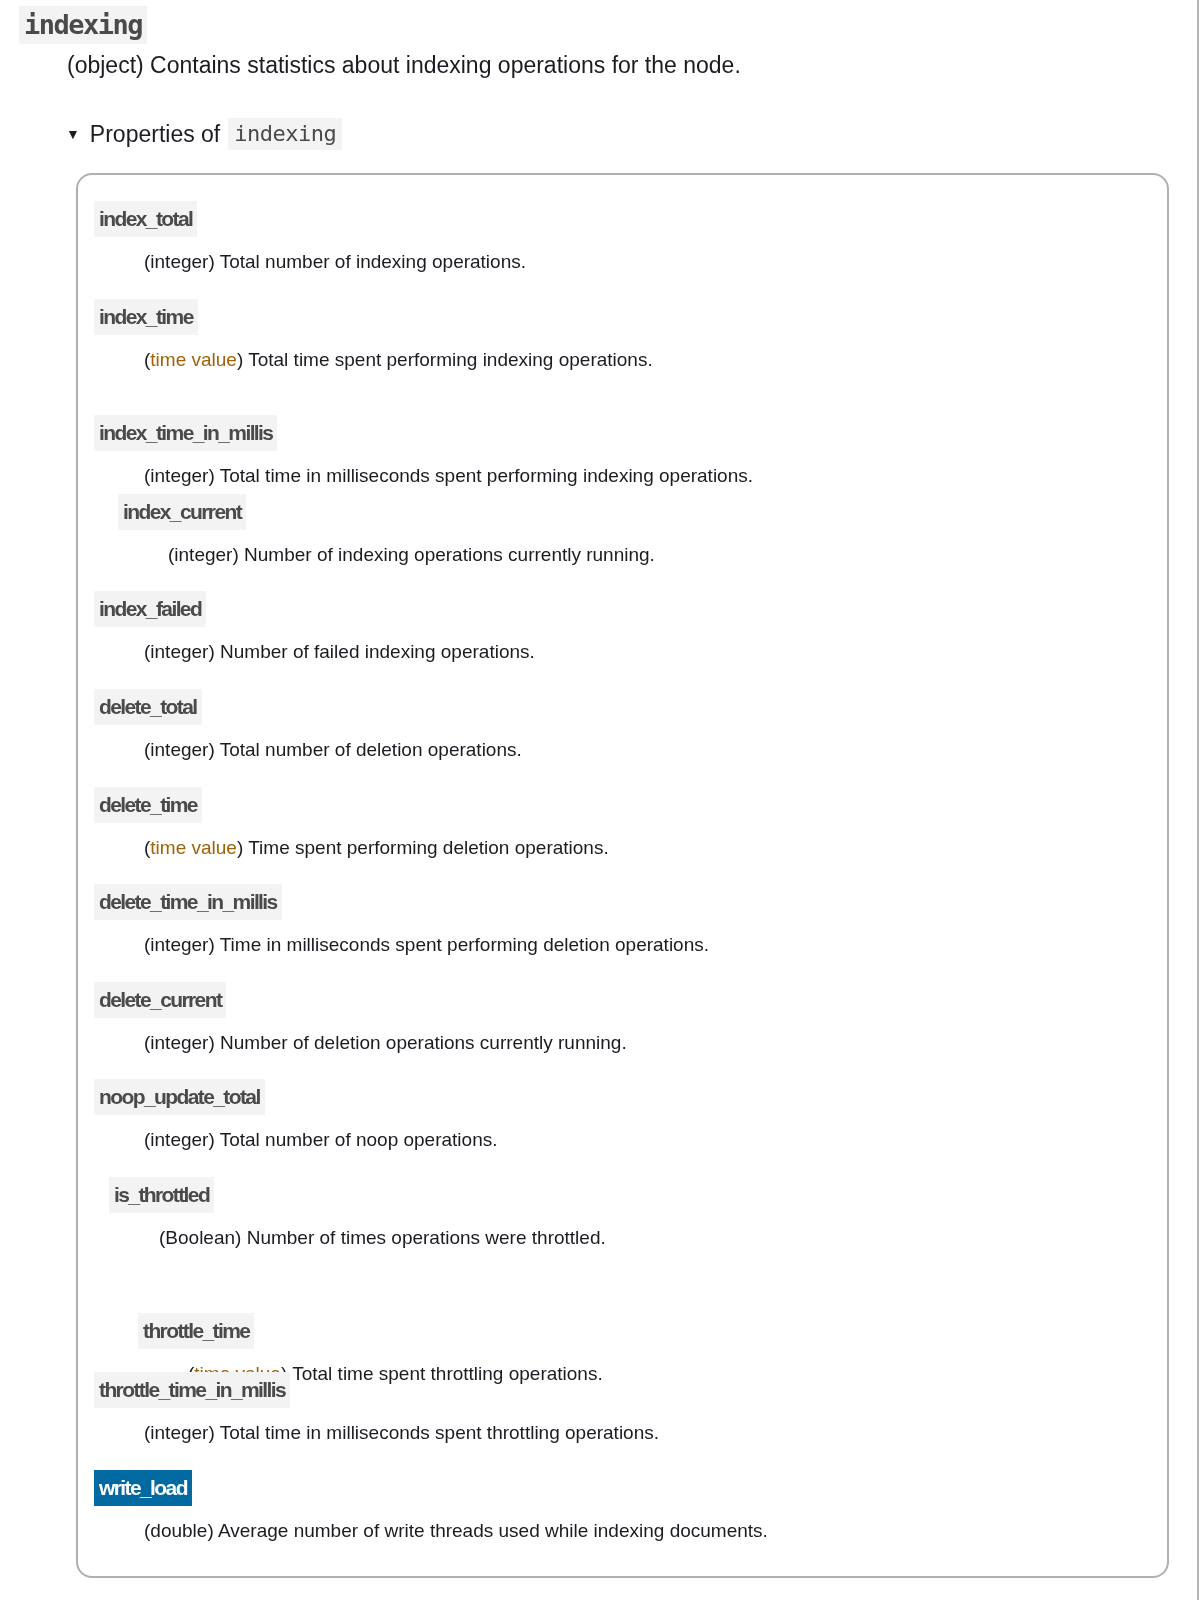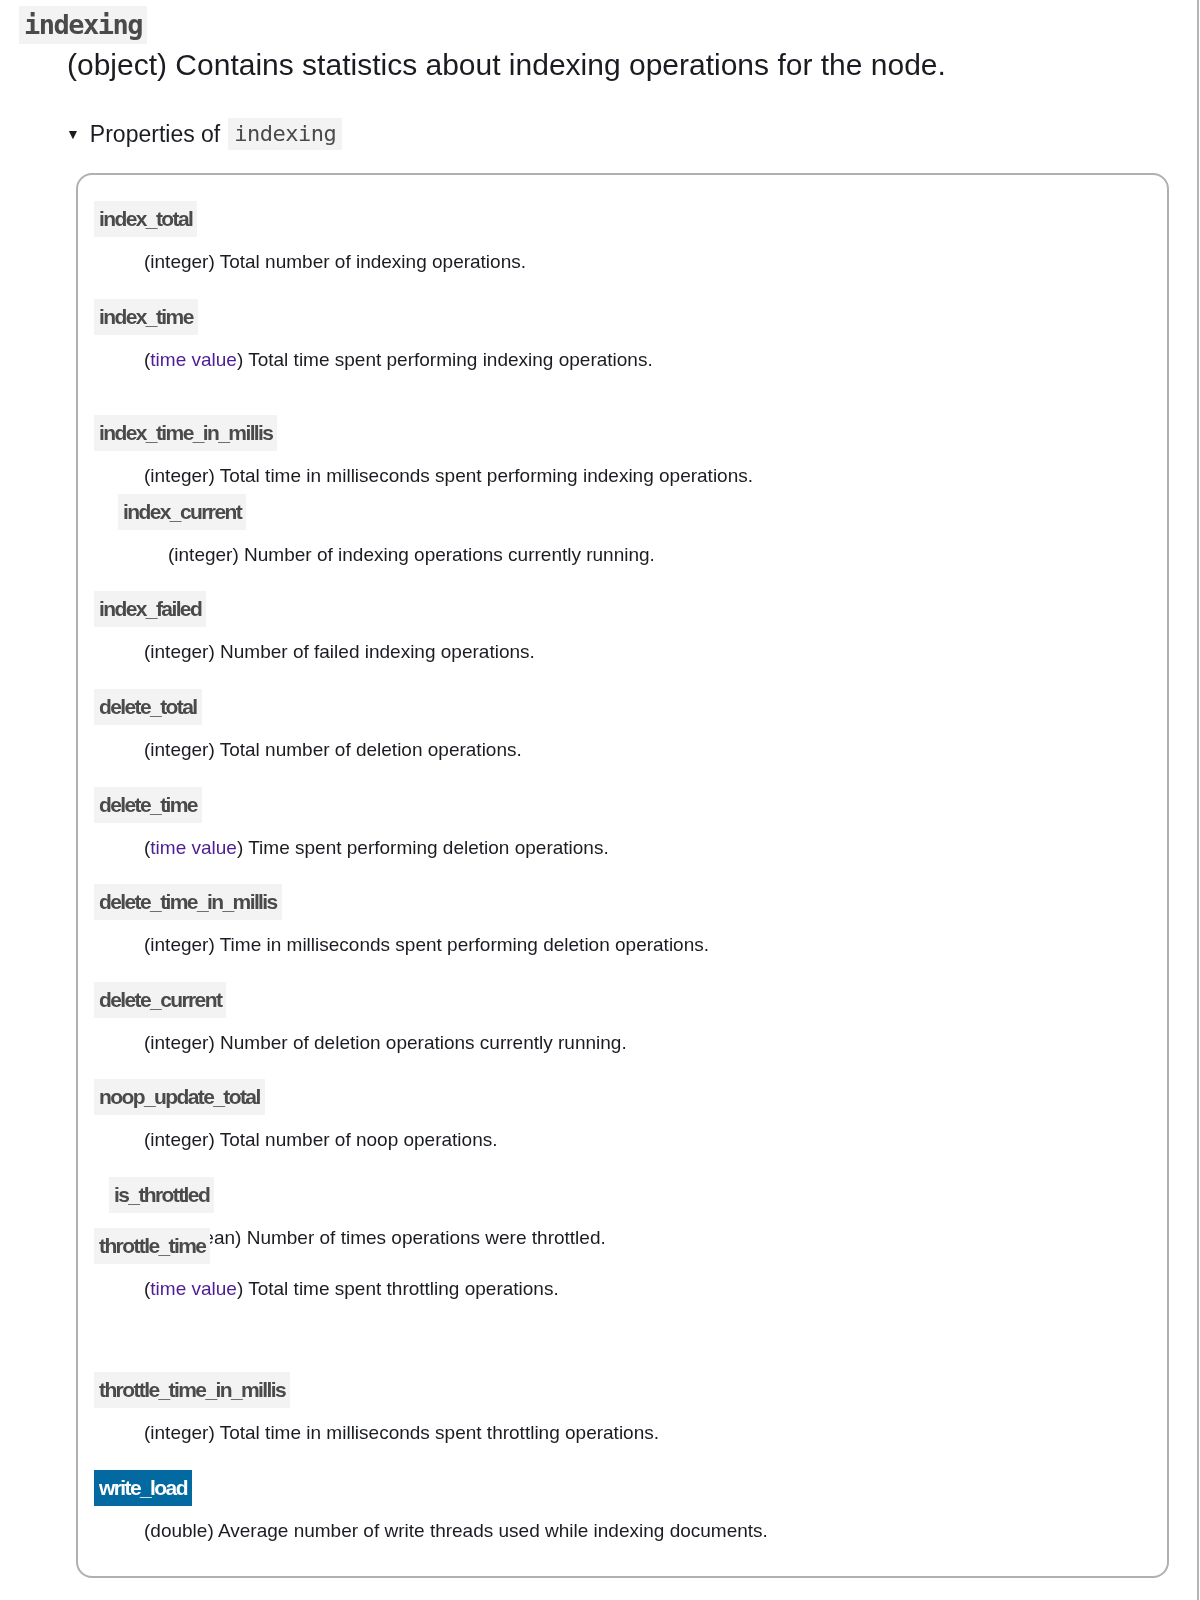--- a/index.html
+++ b/index.html
@@ -11,21 +11,21 @@
     position: absolute; top: 0; right: 1px; width: 2px; height: 1600px; background: #b5b5b5;
   }
   .top-name {
     position: absolute; left: 19px; top: 6px;
     background: #f3f3f3; padding: 2px 5px 2px 5px;
     font-family: "DejaVu Sans Mono", monospace; font-weight: bold;
     font-size: 27px; color: #4a4a4a; letter-spacing: -1.5px; line-height: 34px;
   }
   .top-desc {
     position: absolute; left: 67px; top: 50px;
-    font-size: 30px; line-height: 30px; color: #1a1c21;
+    font-size: 23px; line-height: 30px; color: #1a1c21;
   }
   .summary {
     position: absolute; left: 66px; top: 117px;
     font-size: 23px; line-height: 32px; color: #1a1c21; cursor: pointer;
     display: flex; align-items: center;
   }
   .summary .tri { font-size: 14px; margin-right: 10px; margin-top: 1px; }
   .summary .inline-code {
     background: #f3f3f3; padding: 0 6px; margin-left: 8px;
     font-family: "DejaVu Sans Mono", monospace; font-size: 22px; color: #4a4a4a;
@@ -43,21 +43,21 @@
     font-family: Liberation Sans, sans-serif; font-weight: bold; font-size: 21px;
     color: #4a4a4a; letter-spacing: -1.6px; line-height: 36px;
   }
   .prop .pname.highlight {
     background: #0369a1; color: #ffffff;
   }
   .prop .pdesc {
     position: absolute; left: 50px; top: 46px; white-space: nowrap;
     font-size: 19px; line-height: 30px; color: #1a1c21;
   }
-  .pdesc a { color: #4c1d95; text-decoration: none; }
+  .pdesc a { color: #a16207; text-decoration: none; }
 </style>
 </head>
 <body>
 
 <div class="right-edge"></div>
 
 <span class="top-name">indexing</span>
 <div class="top-desc">(object) Contains statistics about indexing operations for the node.</div>
 
 <div class="summary">
@@ -73,16 +73,16 @@
     <div class="prop" style="top: 299px;"><span class="pname">index_time</span><div class="pdesc"><span>(</span><a href="#">time value</a><span>) </span><span>Total time spent performing indexing operations.</span></div></div>
     <div class="prop" style="top: 396px; margin-top: 19px;"><span class="pname">index_time_in_millis</span><div class="pdesc"><span>(</span><span>integer</span><span>) </span><span>Total time in milliseconds spent performing indexing operations.</span></div></div>
     <div class="prop" style="top: 494px; margin-left: 24px;"><span class="pname">index_current</span><div class="pdesc"><span>(</span><span>integer</span><span>) </span><span>Number of indexing operations currently running.</span></div></div>
     <div class="prop" style="top: 591px;"><span class="pname">index_failed</span><div class="pdesc"><span>(</span><span>integer</span><span>) </span><span>Number of failed indexing operations.</span></div></div>
     <div class="prop" style="top: 689px;"><span class="pname">delete_total</span><div class="pdesc"><span>(</span><span>integer</span><span>) </span><span>Total number of deletion operations.</span></div></div>
     <div class="prop" style="top: 787px; text-align: center;"><span class="pname">delete_time</span><div class="pdesc"><span>(</span><a href="#">time value</a><span>) </span><span>Time spent performing deletion operations.</span></div></div>
     <div class="prop" style="top: 884px;"><span class="pname">delete_time_in_millis</span><div class="pdesc"><span>(</span><span>integer</span><span>) </span><span>Time in milliseconds spent performing deletion operations.</span></div></div>
     <div class="prop" style="top: 982px;"><span class="pname">delete_current</span><div class="pdesc"><span>(</span><span>integer</span><span>) </span><span>Number of deletion operations currently running.</span></div></div>
     <div class="prop" style="top: 1079px;"><span class="pname">noop_update_total</span><div class="pdesc"><span>(</span><span>integer</span><span>) </span><span>Total number of noop operations.</span></div></div>
     <div class="prop" style="top: 1177px; margin-left: 15px;"><span class="pname">is_throttled</span><div class="pdesc"><span>(</span><span>Boolean</span><span>) </span><span>Number of times operations were throttled.</span></div></div>
-    <div class="prop" style="top: 1228px;"><span class="pname">throttle_time</span><div class="pdesc"><span>(</span><a href="#">time value</a><span>) </span><span>Total time spent throttling operations.</span></div></div>
+    <div class="prop" style="top: 1313px; margin-left: 44px;"><span class="pname">throttle_time</span><div class="pdesc"><span>(</span><a href="#">time value</a><span>) </span><span>Total time spent throttling operations.</span></div></div>
     <div class="prop" style="top: 1372px;"><span class="pname">throttle_time_in_millis</span><div class="pdesc"><span>(</span><span>integer</span><span>) </span><span>Total time in milliseconds spent throttling operations.</span></div></div>
     <div class="prop" style="top: 1470px;"><span class="pname highlight">write_load</span><div class="pdesc"><span>(</span><span>double</span><span>) </span><span>Average number of write threads used while indexing documents.</span></div></div>
   </div>
 
 </body></html>

